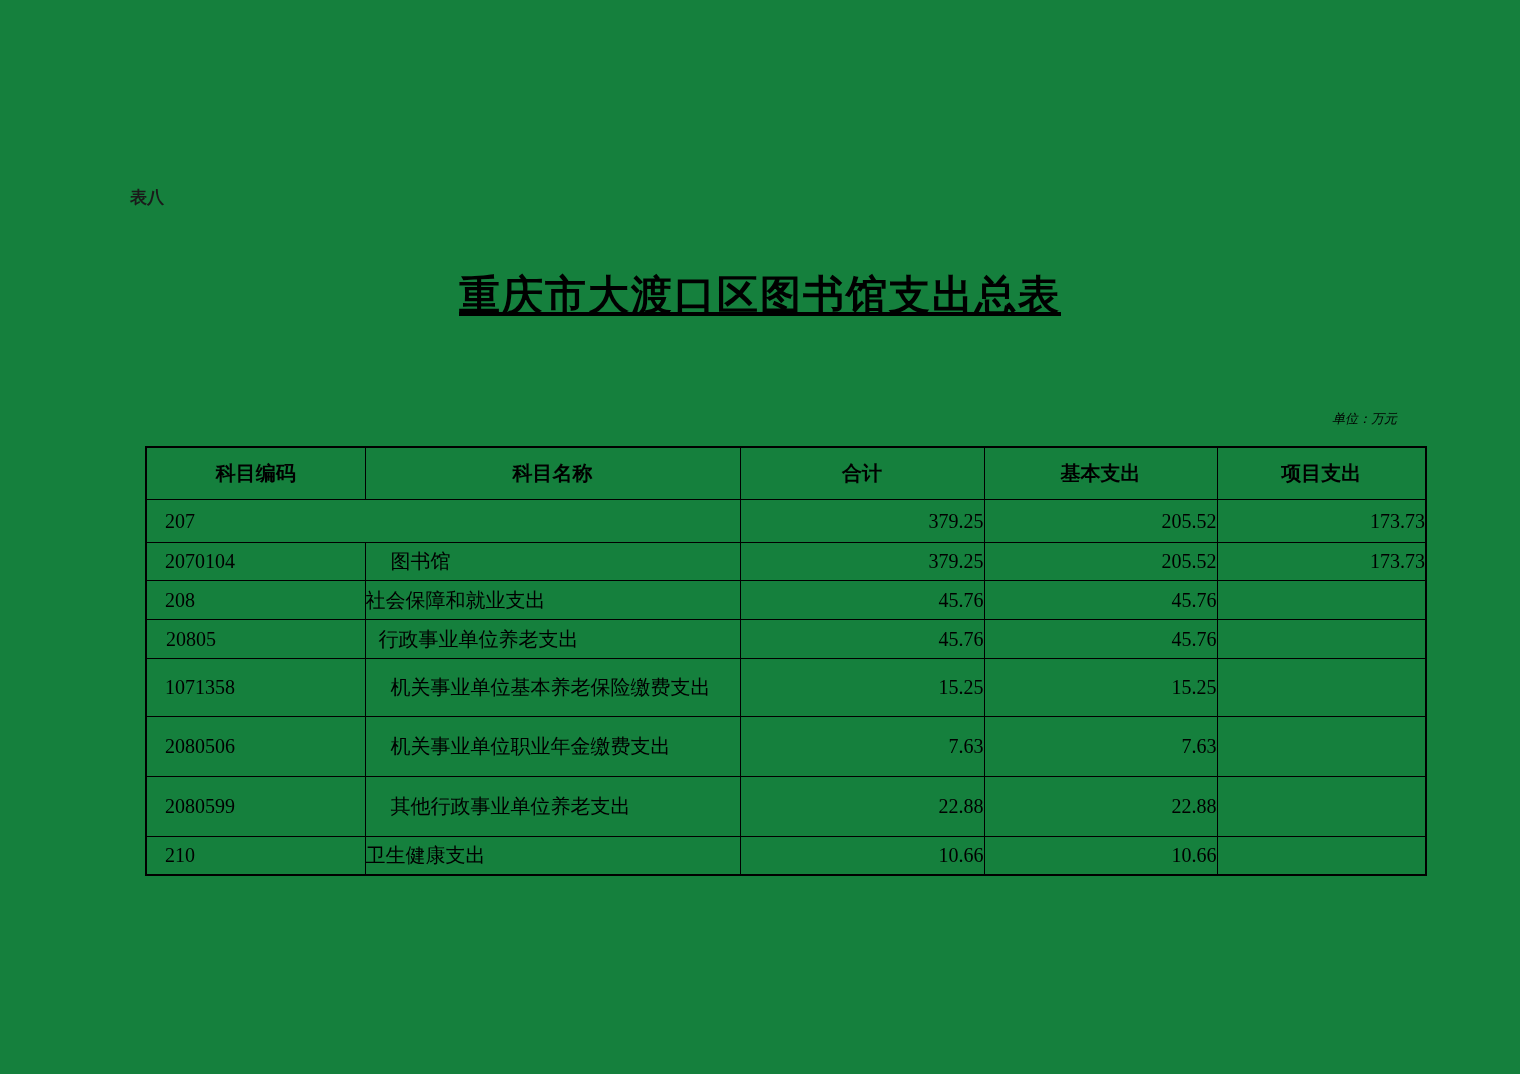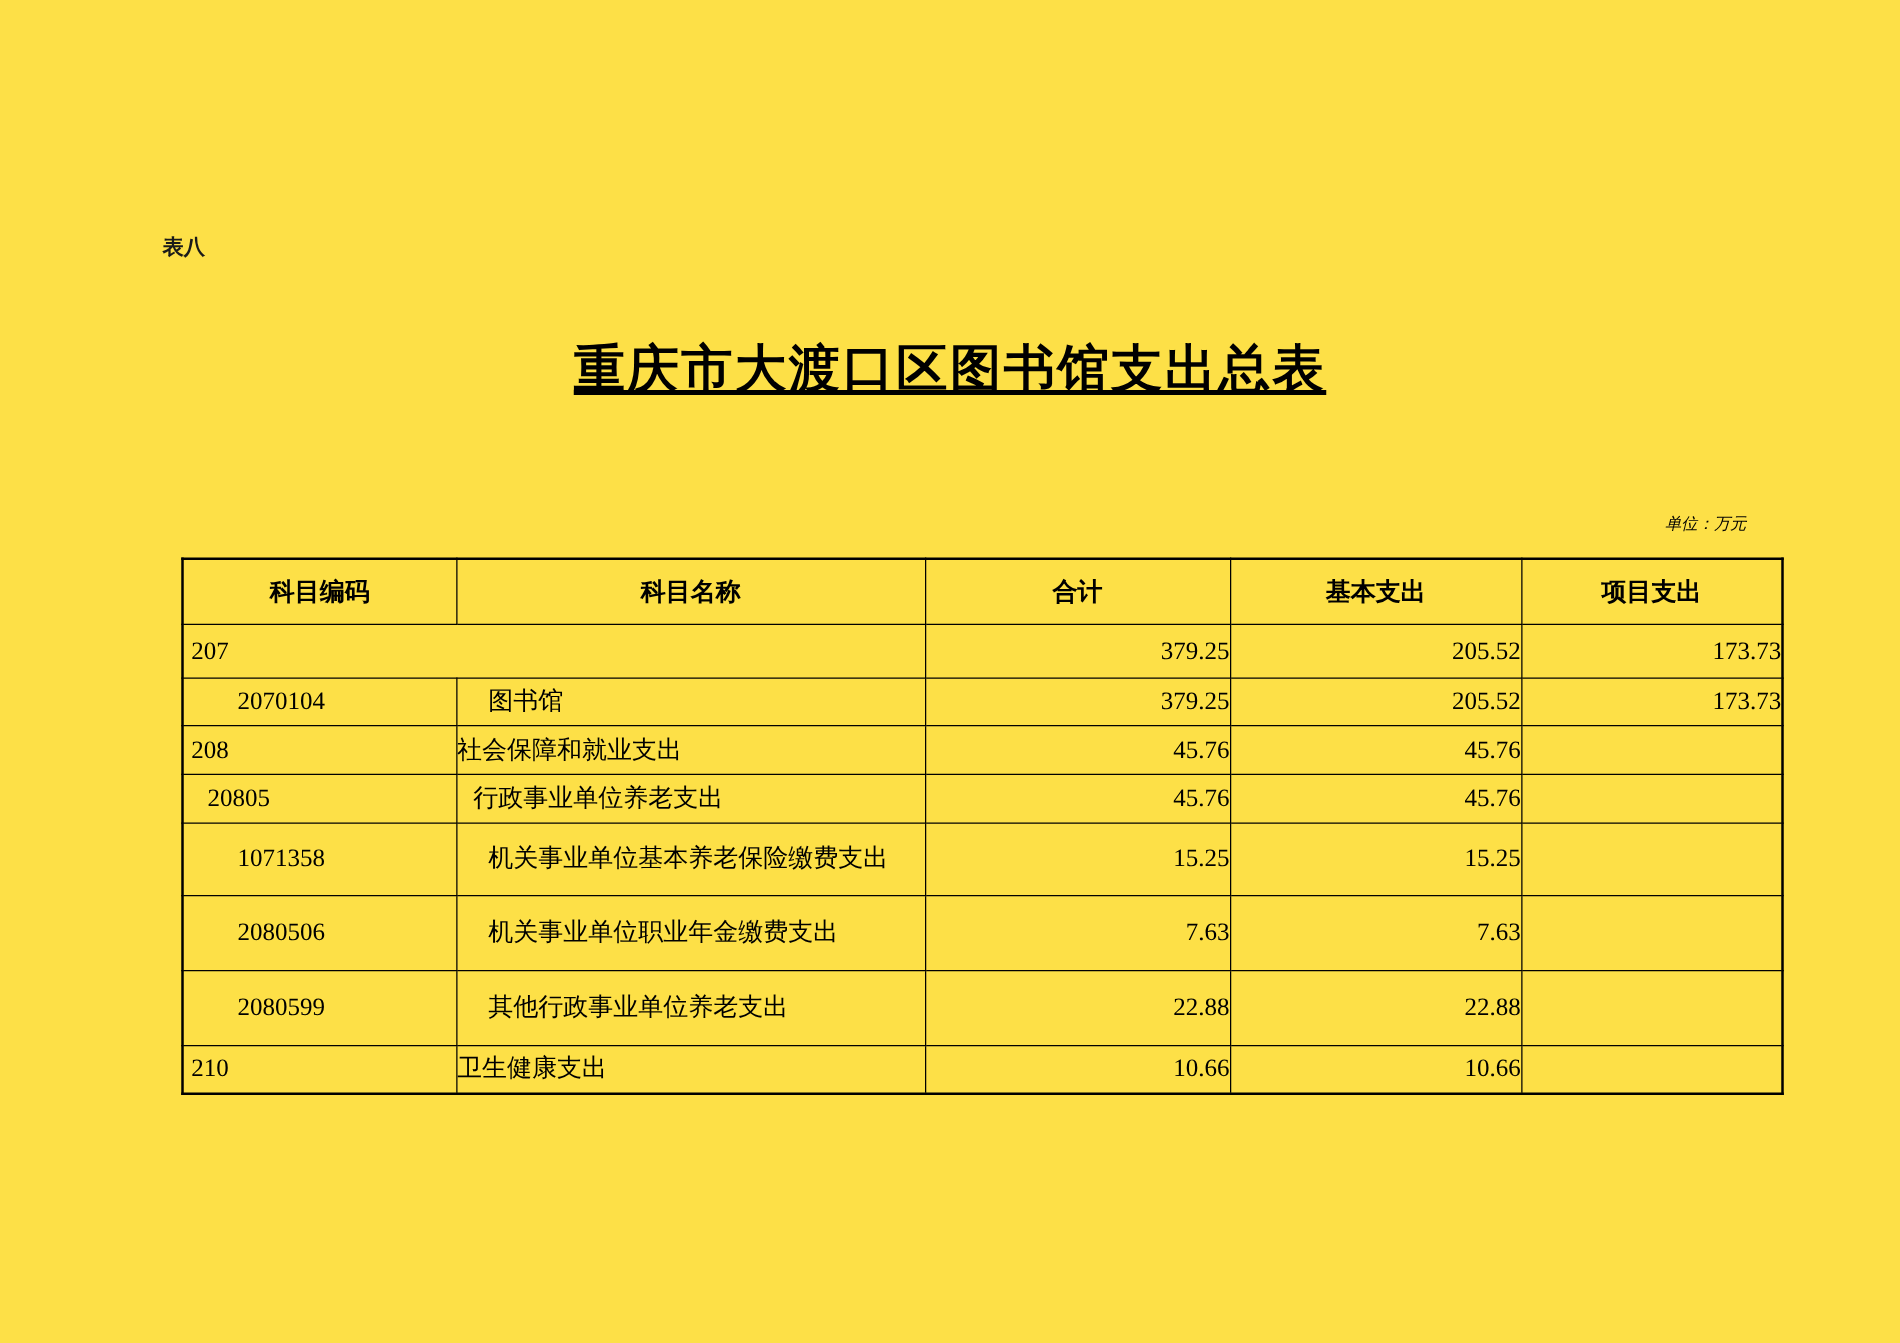--- a/index.html
+++ b/index.html
@@ -4,21 +4,21 @@
 <style>
   html, body {
     margin: 0;
     padding: 0;
     background: #ffffff;
   }
   #page {
     position: relative;
     width: 1520px;
     height: 1074px;
-    background: #fde047;
+    background: #15803d;
     overflow: hidden;
     color: #000000;
   }
   .table-label {
     position: absolute;
     left: 130px;
     top: 186px;
     font-family: "Liberation Sans", "DejaVu Sans", sans-serif;
     font-weight: bold;
     font-size: 17px;
@@ -76,23 +76,23 @@
   }
   
   .rh-hdr { height: 52px; }
   .rh-a  { height: 43px; }
   .rh-b  { height: 38px; }
   .rh-c  { height: 39px; }
   .rh-d  { height: 58px; }
   .rh-e  { height: 60px; }
   
   td.code { text-align: left; }
-  td.code.lvl0 { padding-left: 6px; }
+  td.code.lvl0 { padding-left: 18px; }
   td.code.lvl1 { padding-left: 19px; }
-  td.code.lvl2 { padding-left: 43px; }
+  td.code.lvl2 { padding-left: 18px; }
   
   td.name { text-align: left; padding-left: 7px; padding-right: 6px; }
   td.name.lvl0 { text-indent: 0; }
   td.name.lvl1 { text-indent: 13px; }
   td.name.lvl2 { text-indent: 25px; }
   
   td.num { text-align: right; padding-right: 9px; }
 </style>
 </head>
 <body>

